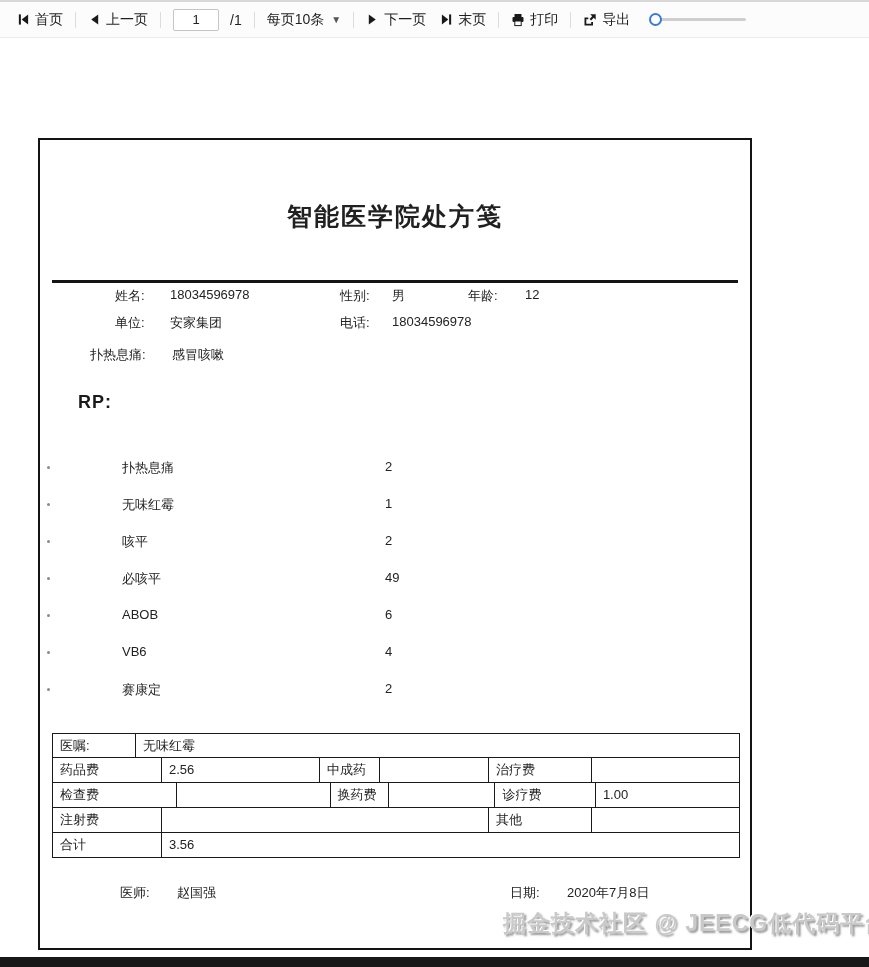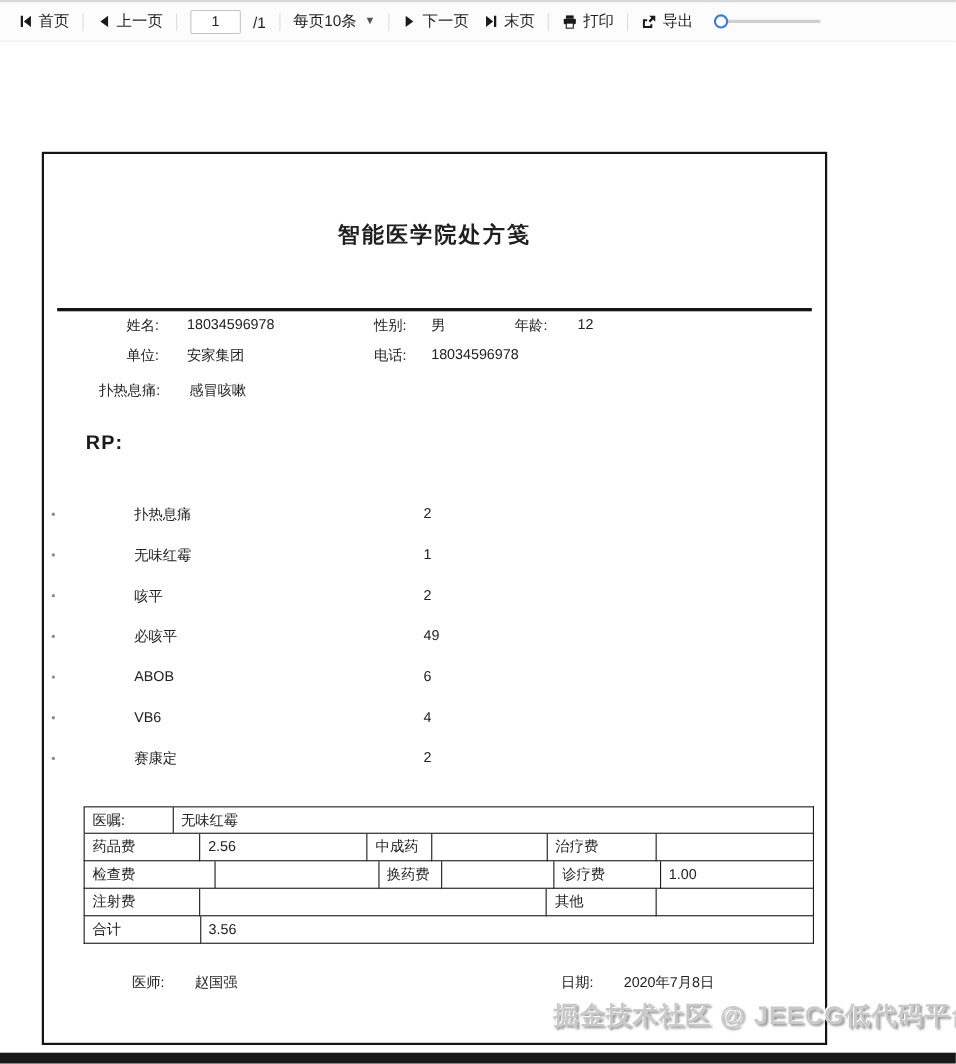--- a/index.html
+++ b/index.html
@@ -29,42 +29,42 @@
   .slider-knob { width:13px; height:13px; border-radius:50%; background:#fff; border:2.5px solid #3a7bd5; z-index:2; }
   .slider-track { width:86px; height:3px; background:#cfcfcf; border-radius:2px; margin-left:-2px; }
 
   
   .doc {
     position:absolute; left:38px; top:138px; width:714px; height:812px;
     background:#fff; border:2px solid #141414;
   }
   .doc-title {
     position:absolute; top:60px; left:0; width:100%; text-align:center;
-    font-size:20px; font-weight:bold; letter-spacing:2px; color:#202020;
+    font-size:25px; font-weight:bold; letter-spacing:2px; color:#202020;
   }
   .divider { position:absolute; top:140px; left:12px; width:686px; height:3px; background:#141414; }
 
   .info-label, .info-value, .drug-name, .drug-qty, .sign-label, .sign-value {
     position:absolute; font-size:13px; color:#222; white-space:nowrap;
   }
   .rp { position:absolute; top:252px; left:38px; font-size:18px; font-weight:bold; letter-spacing:1px; }
 
   .drug-row { position:absolute; left:0; width:100%; height:18px; }
   .drug-dot { position:absolute; left:7px; top:8px; width:3px; height:3px; background:#8a8a8a; border-radius:50%; }
   .drug-name { left:82px; top:1px; }
   .drug-qty  { left:345px; top:1px; }
 
   
   .fee-table { position:absolute; top:593px; left:12px; width:688px; font-size:13px; color:#222; }
   .fee-row { display:flex; }
   .fee-cell {
     border:1px solid #1a1a1a; border-left:none; border-top:none;
     height:25px; line-height:24px; padding:0 7px; overflow:hidden; white-space:nowrap;
   }
-  .fee-cell:first-child { border-left:1px solid #1a1a1a;margin-left:24px; }
+  .fee-cell:first-child { border-left:1px solid #1a1a1a; }
   .fee-row:first-child .fee-cell { border-top:1px solid #1a1a1a; }
 
   .sign-row { position:absolute; top:744px; left:0; width:100%; }
 
   .watermark {
     position:absolute; left:463px; top:768px; z-index:5; white-space:nowrap;
     font-size:23px; font-weight:bold; color:#c9c9c9;
     text-shadow:-1px -1px 0 #ffffff, 2px 2px 2px rgba(70,70,70,0.55);
     letter-spacing:1px;
   }

